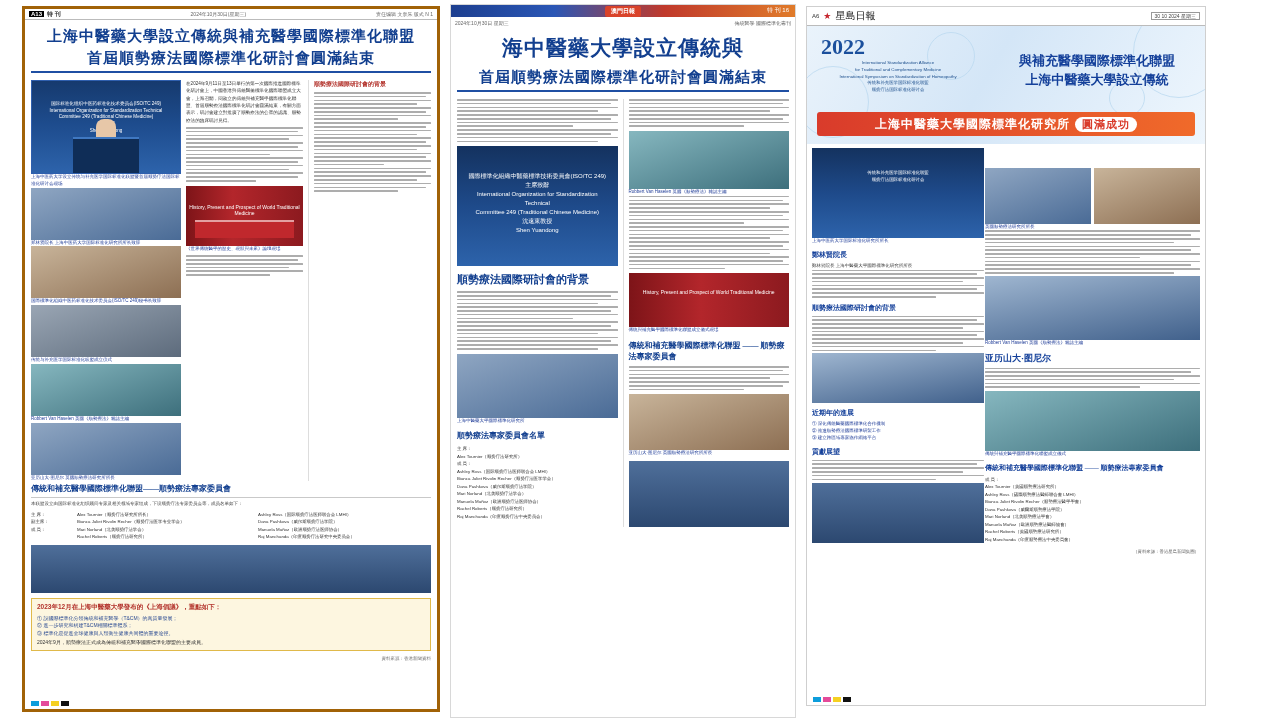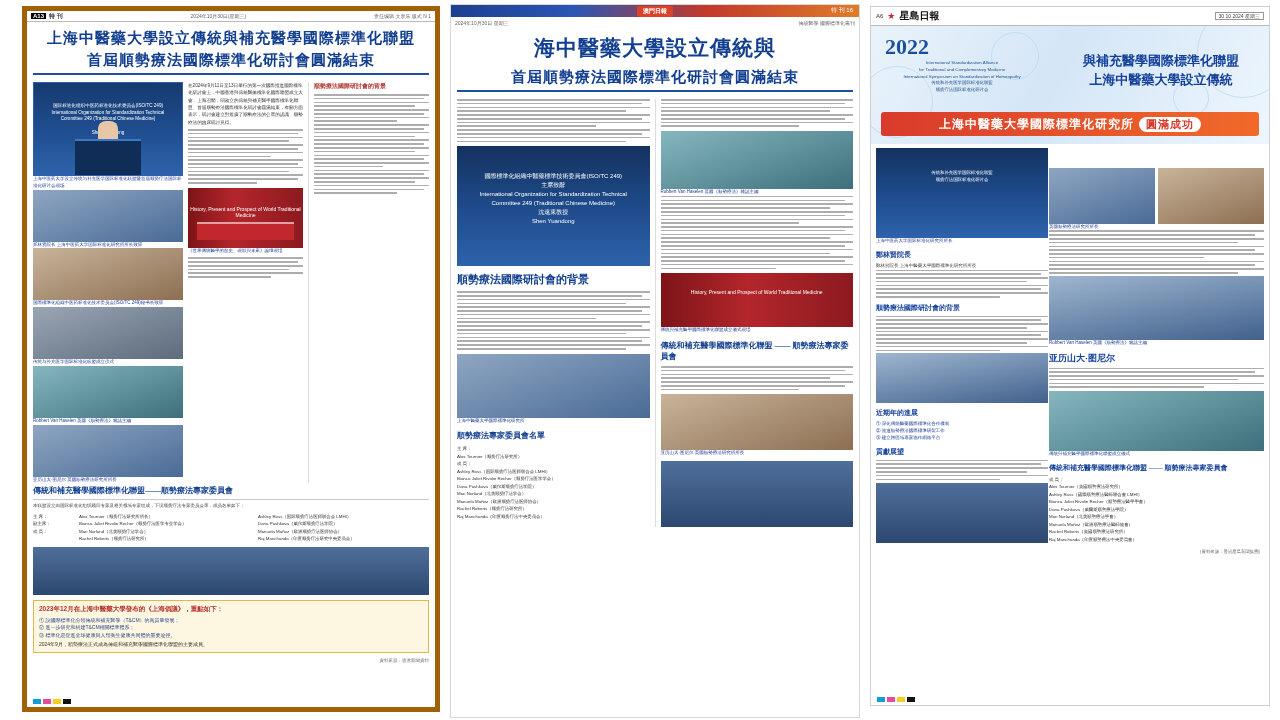--- a/index.html
+++ b/index.html
@@ -6,22 +6,22 @@
   body{
     width:1280px;height:720px;
     background:#ffffff;
     font-family:"Liberation Sans", sans-serif;
     overflow:hidden;
   }
   .stage{position:relative;width:1280px;height:720px;display:flex;gap:4px;padding:0;box-sizing:border-box;}
 
   
   .page{position:relative;background:#fff;box-sizing:border-box;overflow:hidden;}
-  .page-a{width:418px;height:706px;margin-top:6px;margin-left:22px;border:5px solid #a16207;}
-  .page-b{width:410px;height:714px;margin-top:4px;margin-left:6px;border:1px solid #d8d8d8;}
+  .page-a{width:418px;height:706px;margin-top:6px;margin-left:22px;border:3px solid #a16207;}
+  .page-b{width:346px;height:714px;margin-top:4px;margin-left:6px;border:1px solid #d8d8d8;}
   .page-c{width:400px;height:700px;margin-top:6px;margin-left:6px;border:1px solid #cfcfcf;}
 
   .masthead{display:flex;align-items:center;justify-content:space-between;
     font-size:6px;color:#333;padding:2px 4px;border-bottom:1px solid #bbb;height:11px;box-sizing:border-box;}
   .masthead .left{display:flex;align-items:center;gap:3px;font-weight:bold;}
   .masthead .sect{background:#000;color:#fff;padding:0 2px;font-size:6px;}
   .masthead .mid{font-size:5px;color:#666;}
   .masthead .right{font-size:5px;color:#666;}
 
   .headline{
@@ -80,21 +80,21 @@
   .b-cols{display:flex;padding:4px 6px;gap:5px;}
   .b-photo-main{height:120px;background:linear-gradient(180deg,#14325f 0%,#1e4a8a 50%,#2d63ab 100%);position:relative;}
   .b-photo-main .cap2{position:absolute;left:8px;right:8px;top:26px;color:#fff;font-size:6px;line-height:1.5;text-align:center;}
   .b-sub{color:#123f8f;font-weight:bold;font-size:11px;margin:6px 0 4px 0;font-family:"Liberation Serif", serif;}
   .b-strip{height:54px;background:linear-gradient(90deg,#7d1418,#b3262b 45%,#8c1a1f);position:relative;}
 
   
   .c-mast{display:flex;align-items:center;justify-content:space-between;padding:2px 5px;border-bottom:1px solid #bbb;}
   .c-mast .brand{display:flex;align-items:center;gap:4px;}
   .c-mast .star{color:#c6262e;font-size:9px;}
-  .c-mast .name{font-weight:bold;font-size:10px;color:#111;font-family:"Liberation Serif", serif;}
+  .c-mast .name{font-weight:normal;font-size:10px;color:#111;font-family:"Liberation Serif", serif;}
   .c-mast .date{font-size:5px;color:#444;border:1px solid #999;padding:0 3px;}
   .c-hero{position:relative;height:118px;background:linear-gradient(120deg,#eaf3fb 0%,#d4e6f7 45%,#eef6fd 100%);overflow:hidden;}
   .c-hero .bub{position:absolute;border-radius:50%;border:1px solid #bcd9f0;opacity:.8;}
   .c-hero .year{position:absolute;left:14px;top:8px;color:#1b4f9c;font-weight:bold;font-size:22px;font-family:"Liberation Serif", serif;}
   .c-hero .org{position:absolute;left:6px;top:34px;width:170px;font-size:4.4px;color:#20528f;line-height:1.55;text-align:center;}
   .c-hero .ttl{position:absolute;right:8px;top:26px;width:200px;color:#14409a;font-weight:bold;font-size:13px;line-height:1.45;text-align:center;font-family:"Liberation Serif", serif;}
   .c-ribbon{position:absolute;left:10px;right:10px;bottom:8px;height:24px;background:linear-gradient(90deg,#d93b2b,#f06a2a);border-radius:3px;display:flex;align-items:center;justify-content:center;}
   .c-ribbon span{color:#fff;font-weight:bold;font-size:12px;letter-spacing:1px;font-family:"Liberation Serif", serif;}
   .c-ribbon .badge{background:#fff;color:#d93b2b;border-radius:12px;padding:0 7px;margin-left:5px;font-size:11px;text-align:center;}
   .c-cols{display:flex;padding:4px 5px;align-items:flex-end;}

